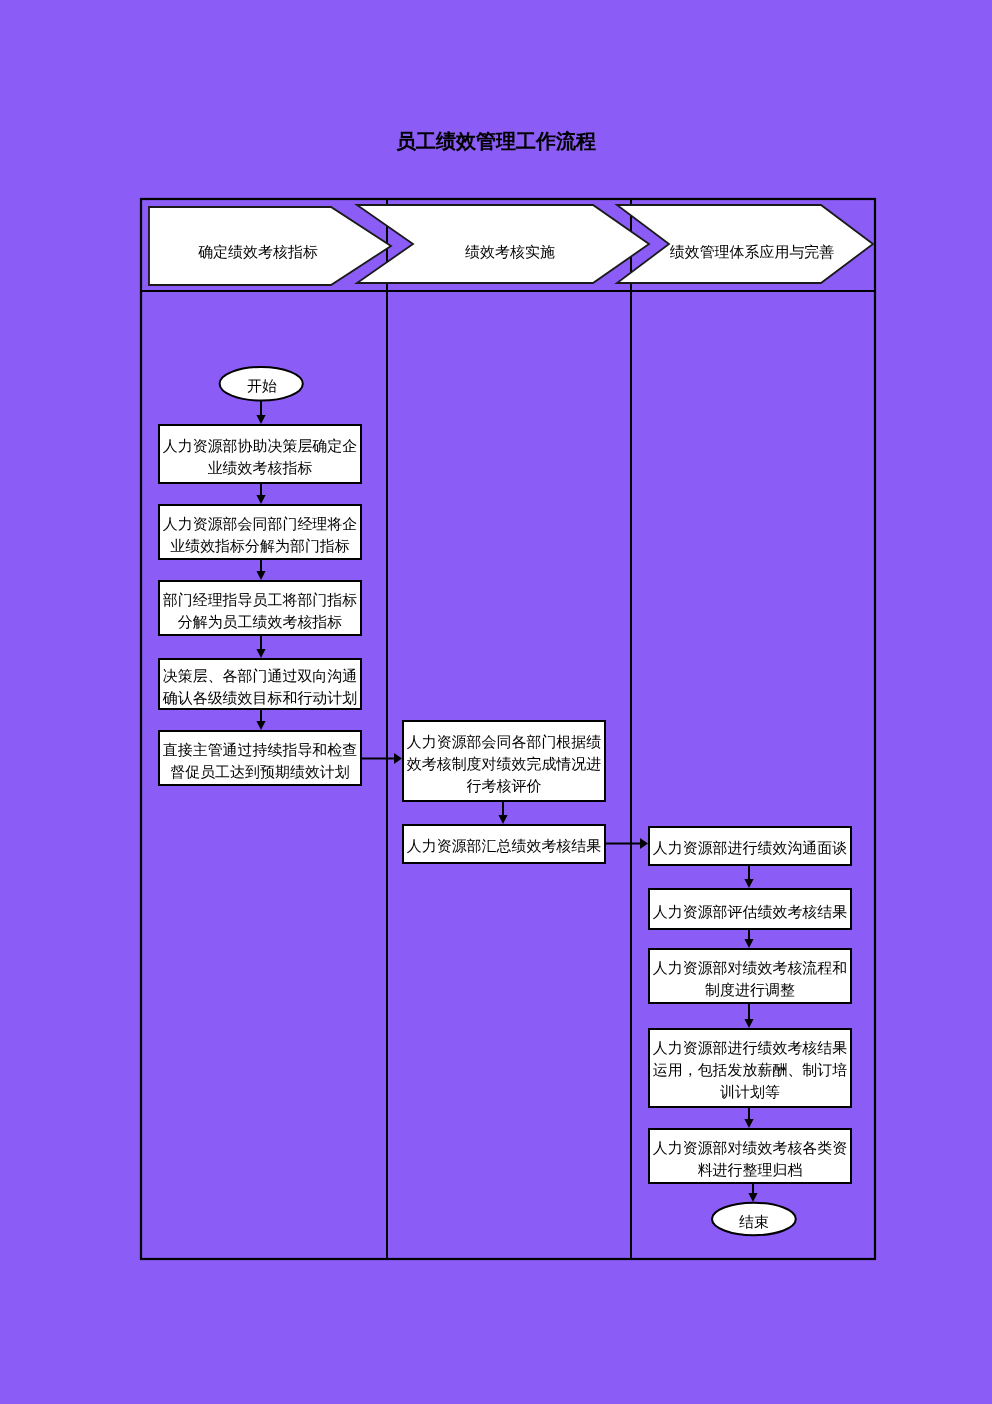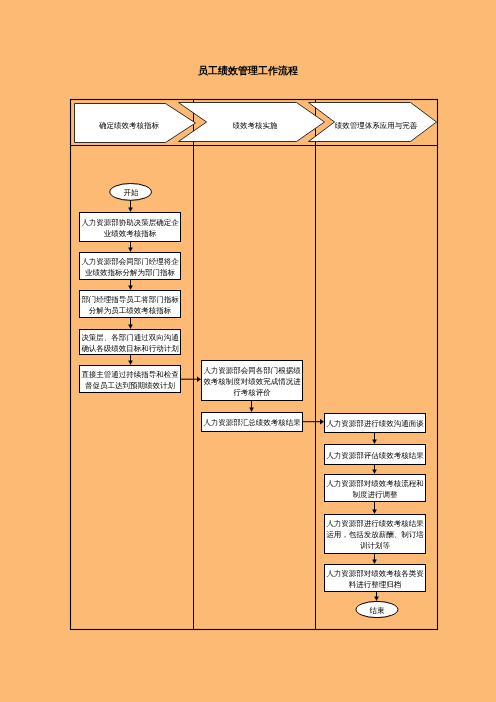--- a/index.html
+++ b/index.html
@@ -1,19 +1,19 @@
 <!DOCTYPE html>
 <html><head>
 <meta charset="utf-8">
 <title>flow</title>
 <style>
   html,body{margin:0;padding:0;}
   body{width:496px;height:702px;background:#ffffff;font-family:"Liberation Serif",serif;
        -webkit-font-smoothing:antialiased;text-rendering:geometricPrecision;}
-  #page{position:relative;width:496px;height:702px;overflow:hidden;background:#fdba74;}
+  #page{position:relative;width:496px;height:702px;overflow:hidden;background:#8b5cf6;}
   #page-title{position:absolute;left:0;top:65.5px;width:496px;text-align:center;
        font-size:10px;font-weight:bold;color:#000;line-height:11px;
        will-change:transform;transform:translateZ(0);}
   #flow{position:absolute;left:0;top:0;}
   #labels{position:absolute;left:0;top:0;width:444px;height:702px;}
   .frame{fill:none;stroke:#000000;stroke-width:1.1;}
   .divider{stroke:#000000;stroke-width:1;}
   .chev{fill:#ffffff;stroke:#1a1a1a;stroke-width:0.9;stroke-linejoin:miter;}
   .shape{fill:#ffffff;stroke:#000000;stroke-width:1;}
   .conn{stroke:#000000;stroke-width:1;fill:none;}

